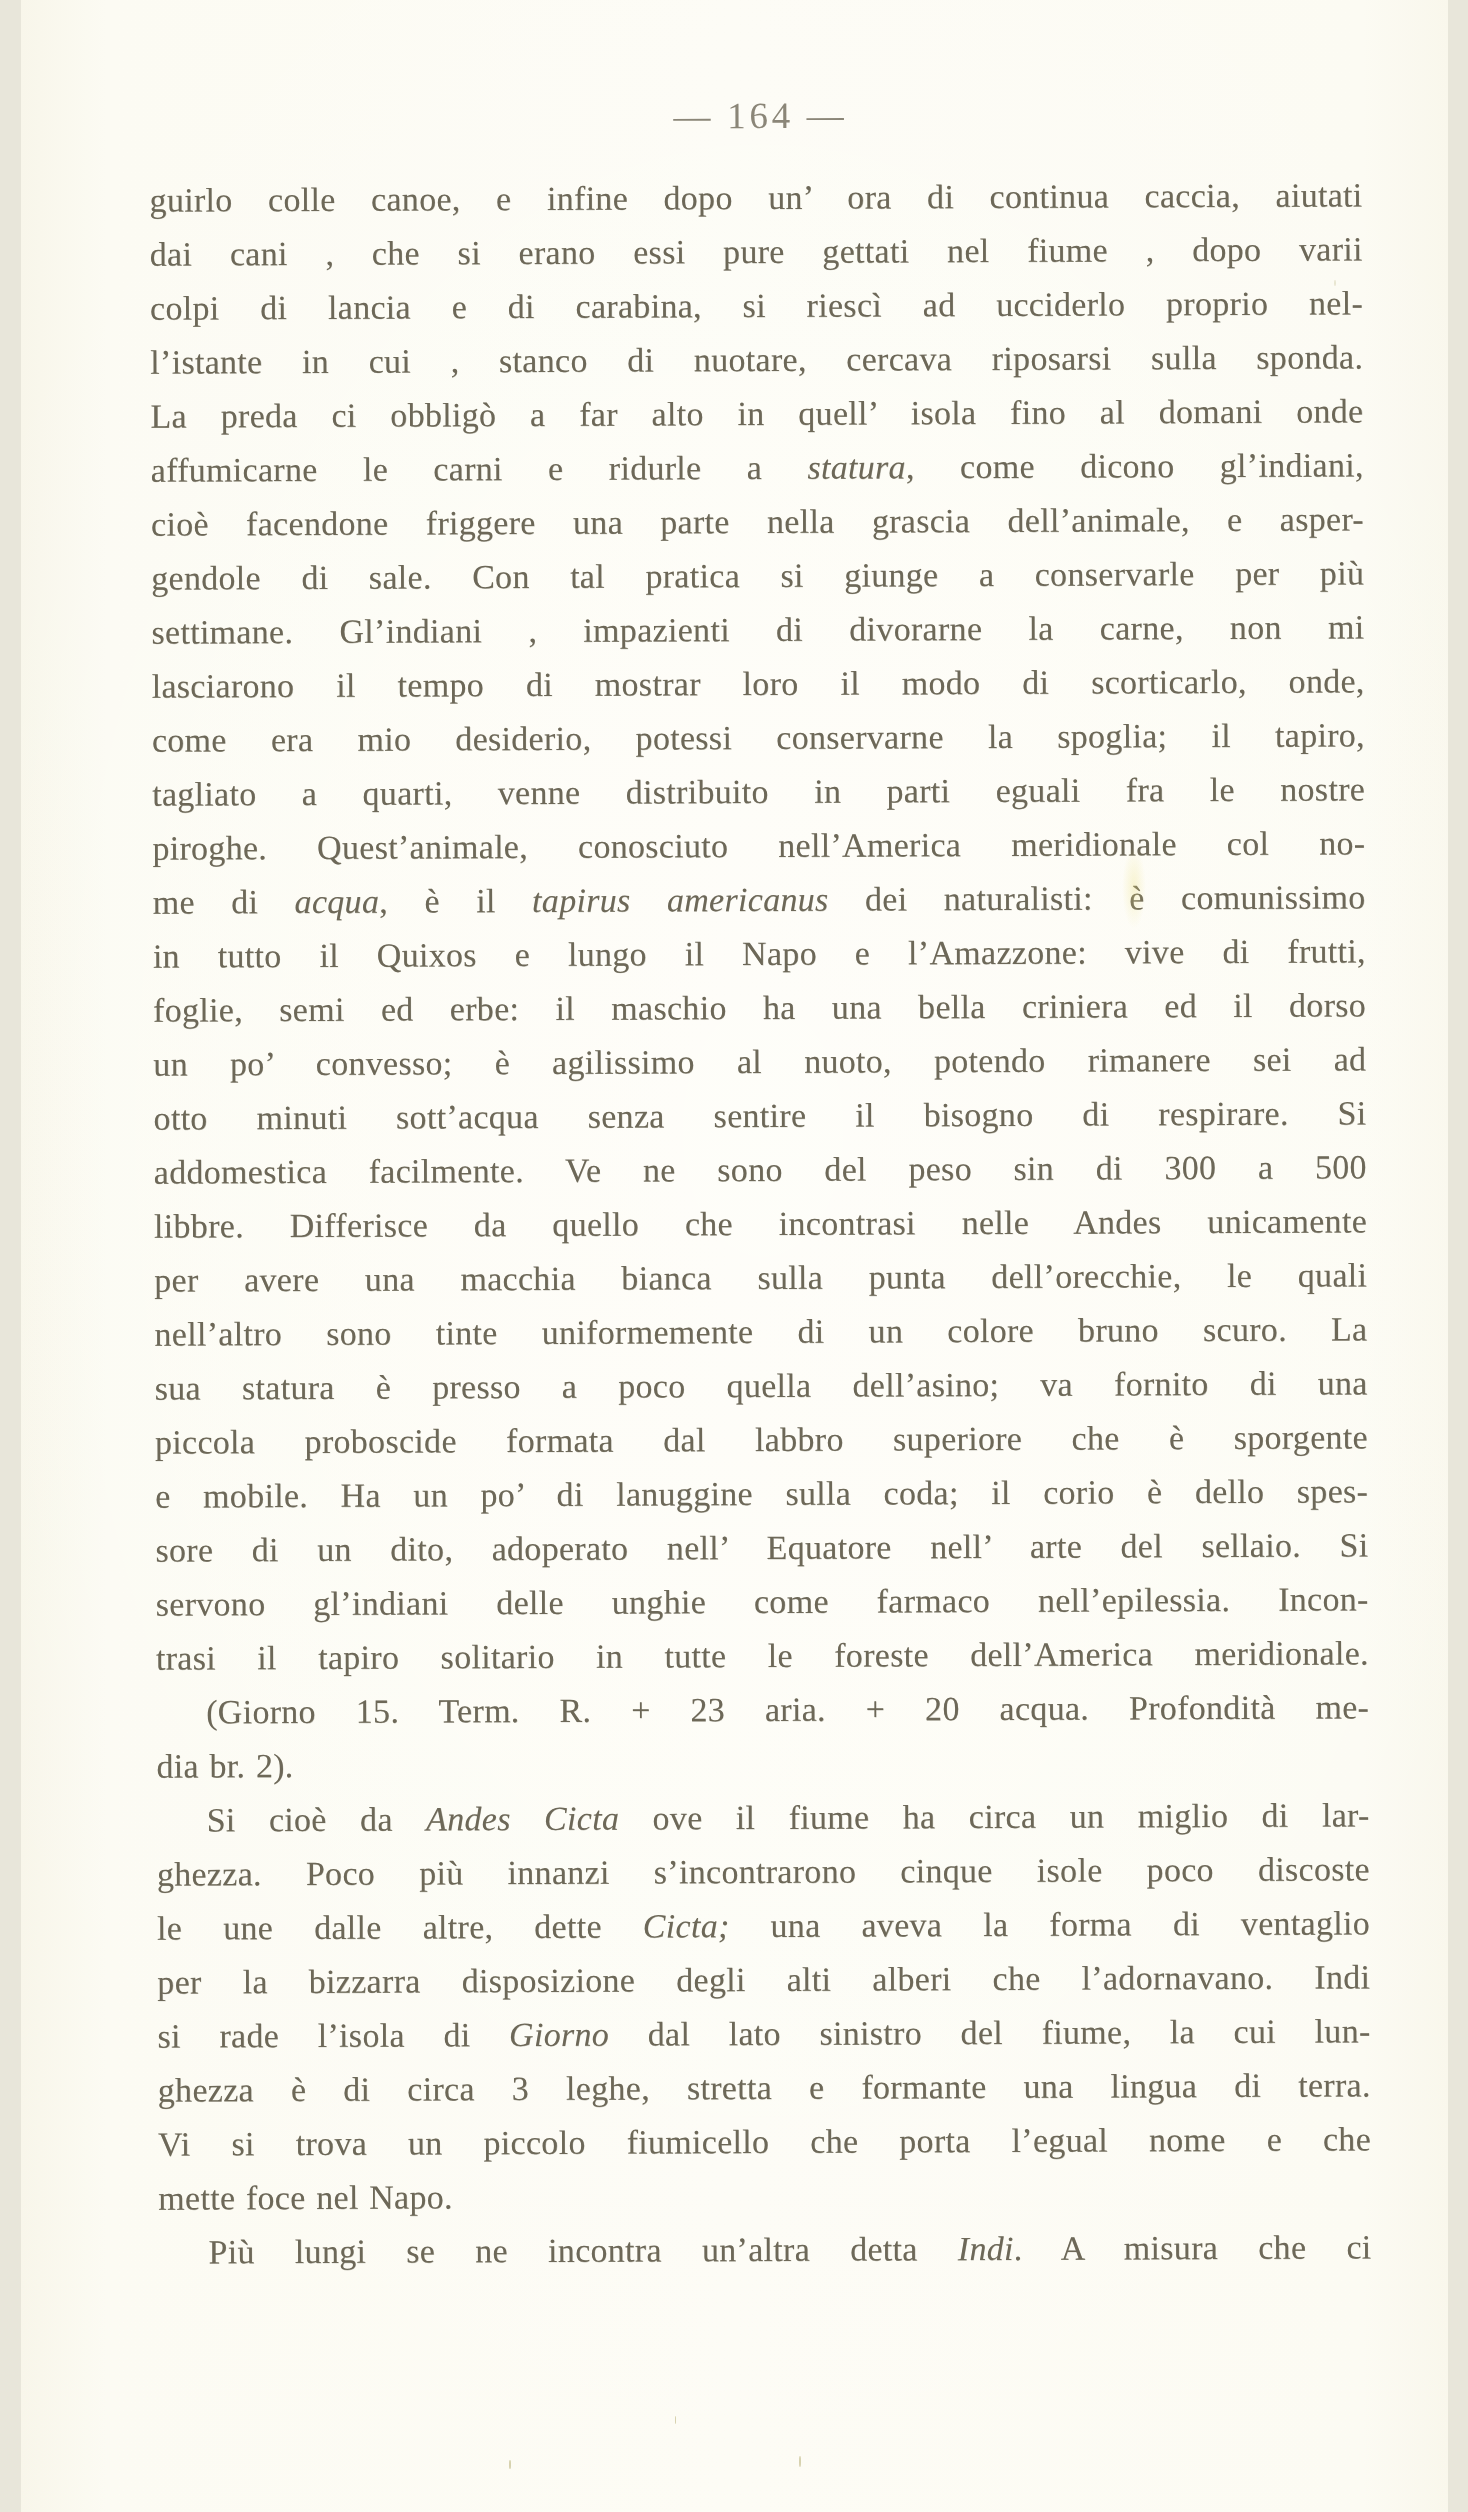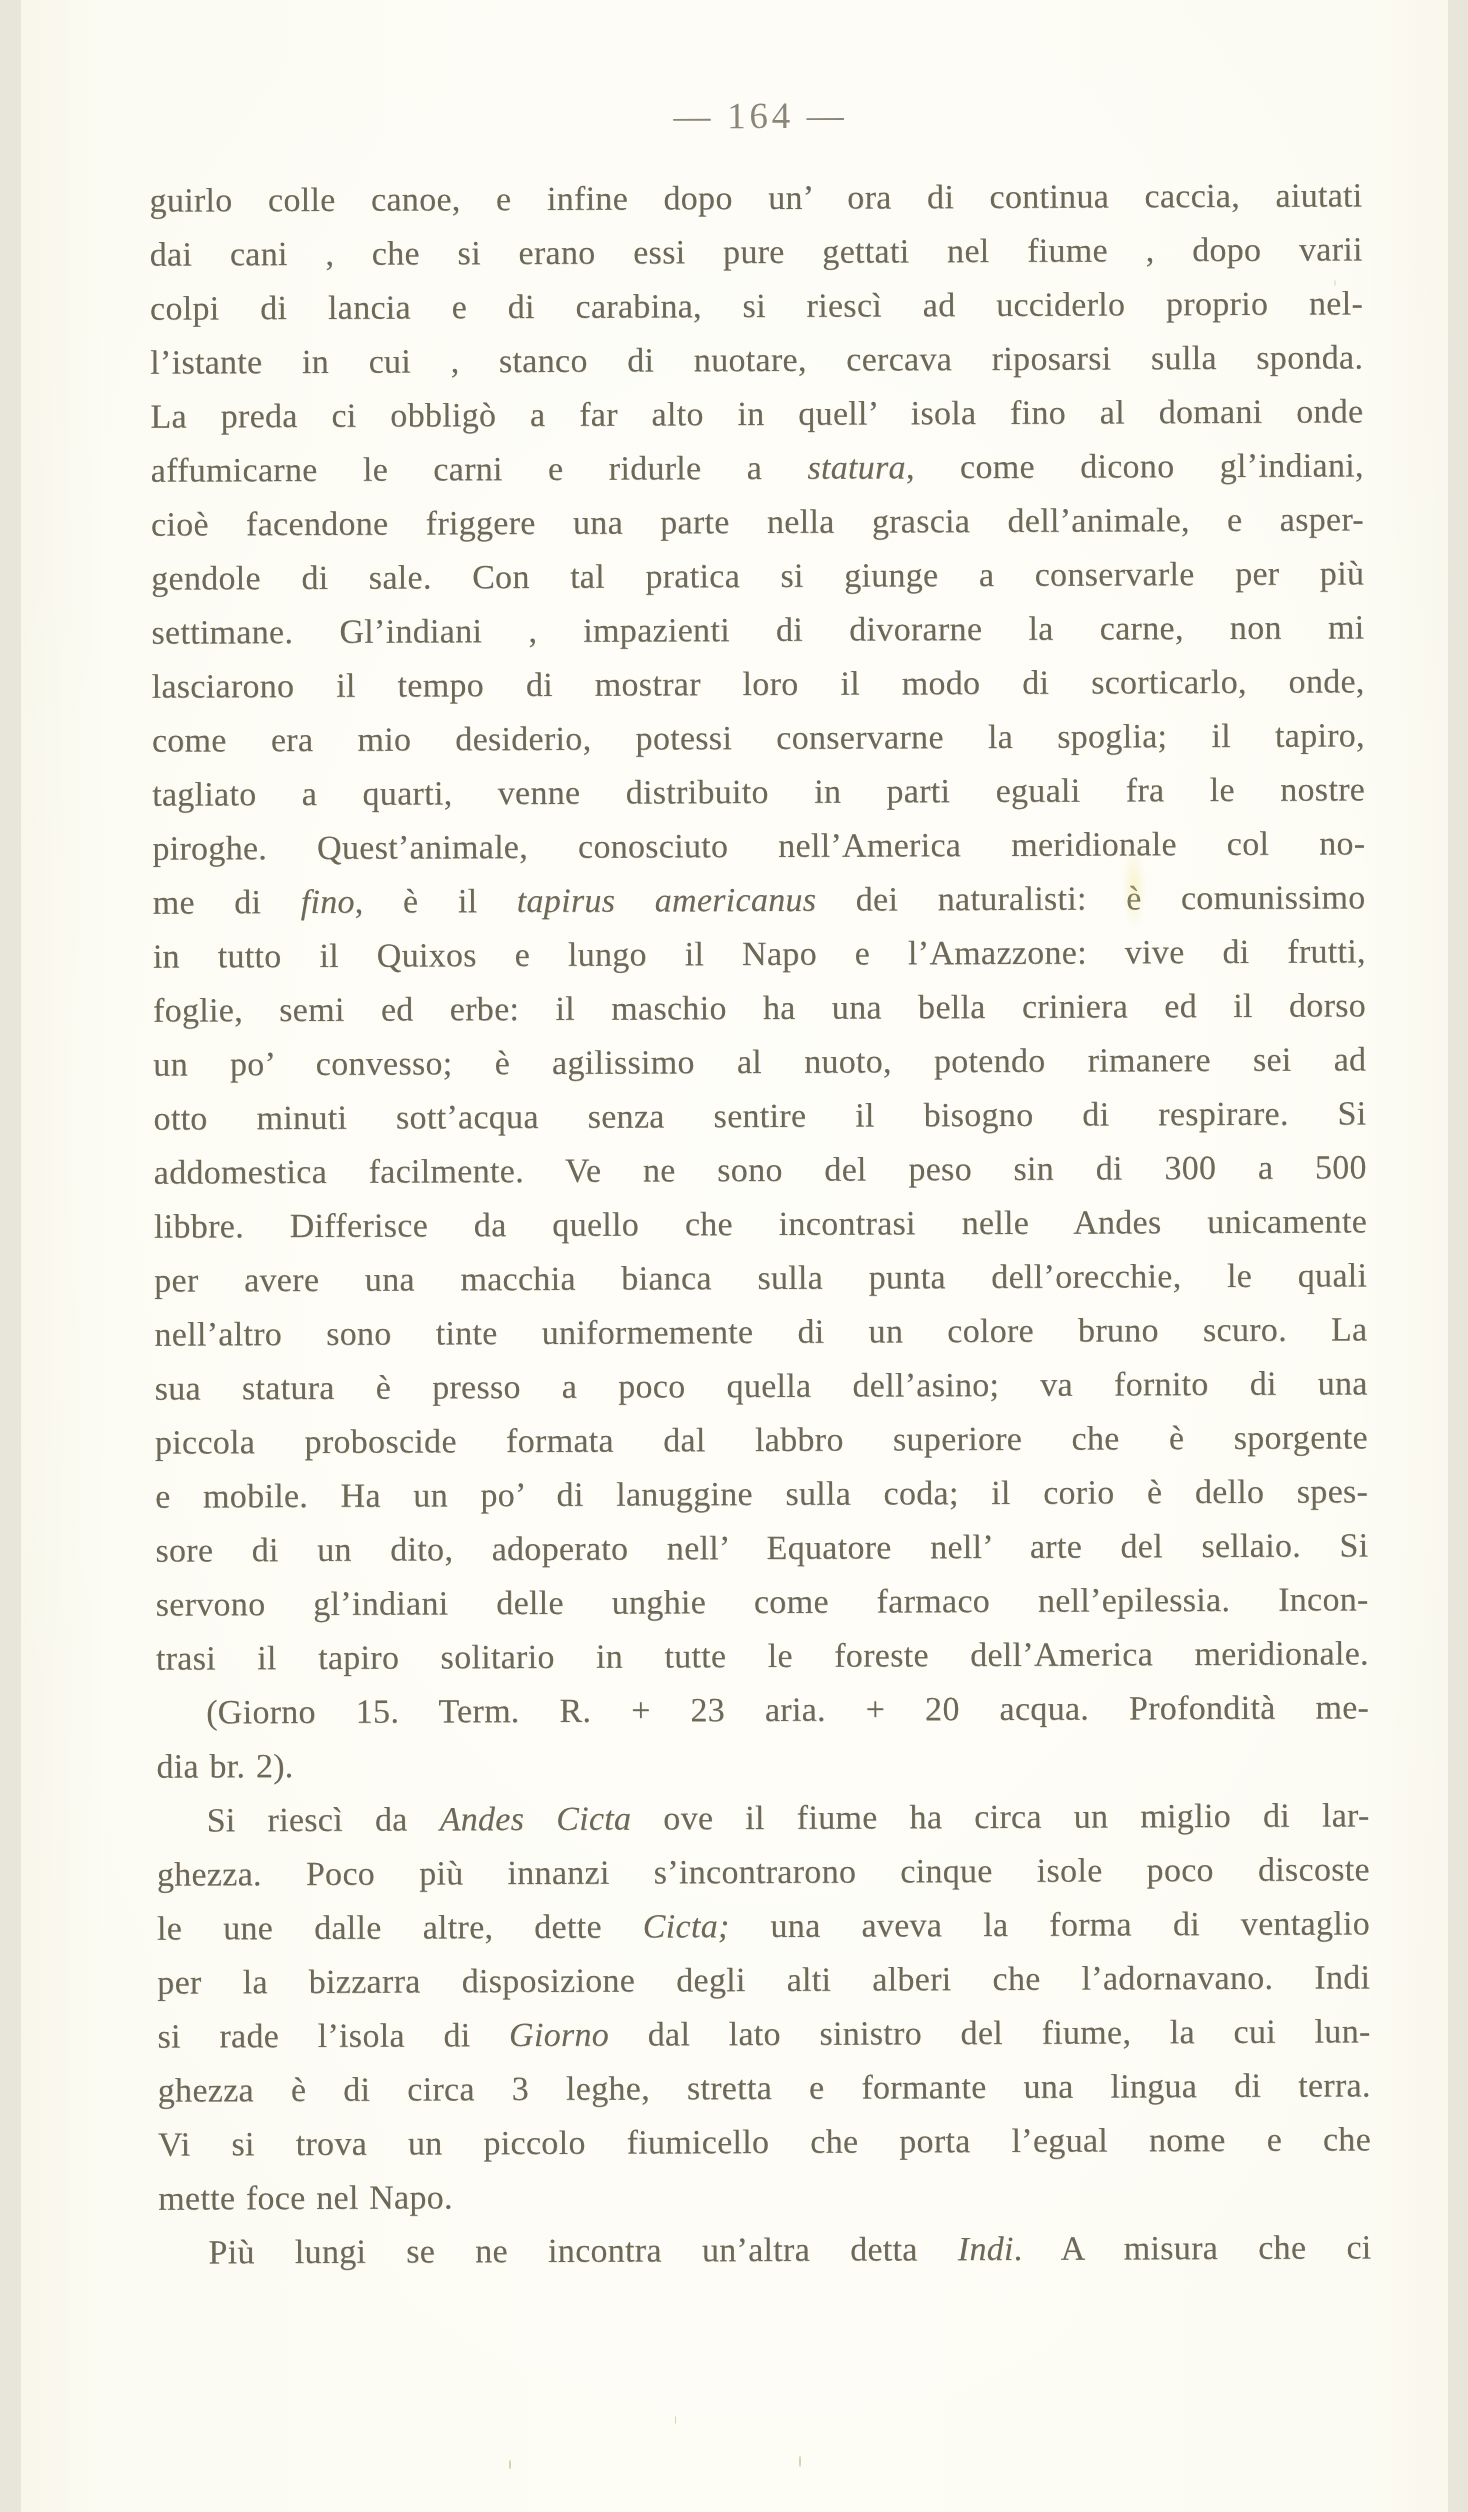--- a/index.html
+++ b/index.html
@@ -68,38 +68,38 @@
       <div class="line"><span>l’istante in cui , stanco di nuotare, cercava riposarsi sulla sponda.</span></div>
       <div class="line"><span>La preda ci obbligò a far alto in quell’ isola fino al domani onde</span></div>
       <div class="line"><span>affumicarne le carni e ridurle a </span><span class="it">statura</span><span>, come dicono gl’indiani,</span></div>
       <div class="line"><span>cioè facendone friggere una parte nella grascia dell’animale, e asper-</span></div>
       <div class="line"><span>gendole di sale. Con tal pratica si giunge a conservarle per più</span></div>
       <div class="line"><span>settimane. Gl’indiani , impazienti di divorarne la carne, non mi</span></div>
       <div class="line"><span>lasciarono il tempo di mostrar loro il modo di scorticarlo, onde,</span></div>
       <div class="line"><span>come era mio desiderio, potessi conservarne la spoglia; il tapiro,</span></div>
       <div class="line"><span>tagliato a quarti, venne distribuito in parti eguali fra le nostre</span></div>
       <div class="line"><span>piroghe. Quest’animale, conosciuto nell’America meridionale col no-</span></div>
-      <div class="line"><span>me di </span><span class="it">fino</span><span>, è il </span><span class="it">tapirus americanus</span><span> dei naturalisti: è comunissimo</span></div>
+      <div class="line"><span>me di </span><span class="it">acqua</span><span>, è il </span><span class="it">tapirus americanus</span><span> dei naturalisti: è comunissimo</span></div>
       <div class="line"><span>in tutto il Quixos e lungo il Napo e l’Amazzone: vive di frutti,</span></div>
       <div class="line"><span>foglie, semi ed erbe: il maschio ha una bella criniera ed il dorso</span></div>
       <div class="line"><span>un po’ convesso; è agilissimo al nuoto, potendo rimanere sei ad</span></div>
       <div class="line"><span>otto minuti sott’acqua senza sentire il bisogno di respirare. Si</span></div>
       <div class="line"><span>addomestica facilmente. Ve ne sono del peso sin di 300 a 500</span></div>
       <div class="line"><span>libbre. Differisce da quello che incontrasi nelle Andes unicamente</span></div>
       <div class="line"><span>per avere una macchia bianca sulla punta dell’orecchie, le quali</span></div>
       <div class="line"><span>nell’altro sono tinte uniformemente di un colore bruno scuro. La</span></div>
       <div class="line"><span>sua statura è presso a poco quella dell’asino; va fornito di una</span></div>
       <div class="line"><span>piccola proboscide formata dal labbro superiore che è sporgente</span></div>
       <div class="line"><span>e mobile. Ha un po’ di lanuggine sulla coda; il corio è dello spes-</span></div>
       <div class="line"><span>sore di un dito, adoperato nell’ Equatore nell’ arte del sellaio. Si</span></div>
       <div class="line"><span>servono gl’indiani delle unghie come farmaco nell’epilessia. Incon-</span></div>
       <div class="line"><span>trasi il tapiro solitario in tutte le foreste dell’America meridionale.</span></div>
       <div class="line ind"><span>(Giorno 15. Term. R. + 23 aria. + 20 acqua. Profondità me-</span></div>
       <div class="line nojust"><span>dia br. 2).</span></div>
-      <div class="line ind"><span>Si riescì da </span><span class="it">Andes Cicta</span><span> ove il fiume ha circa un miglio di lar-</span></div>
+      <div class="line ind"><span>Si cioè da </span><span class="it">Andes Cicta</span><span> ove il fiume ha circa un miglio di lar-</span></div>
       <div class="line"><span>ghezza. Poco più innanzi s’incontrarono cinque isole poco discoste</span></div>
       <div class="line"><span>le une dalle altre, dette </span><span class="it">Cicta;</span><span> una aveva la forma di ventaglio</span></div>
       <div class="line"><span>per la bizzarra disposizione degli alti alberi che l’adornavano. Indi</span></div>
       <div class="line"><span>si rade l’isola di </span><span class="it">Giorno</span><span> dal lato sinistro del fiume, la cui lun-</span></div>
       <div class="line"><span>ghezza è di circa 3 leghe, stretta e formante una lingua di terra.</span></div>
       <div class="line"><span>Vi si trova un piccolo fiumicello che porta l’egual nome e che</span></div>
       <div class="line nojust"><span>mette foce nel Napo.</span></div>
       <div class="line ind"><span>Più lungi se ne incontra un’altra detta </span><span class="it">Indi</span><span>. A misura che ci</span></div>
     </div>
 

